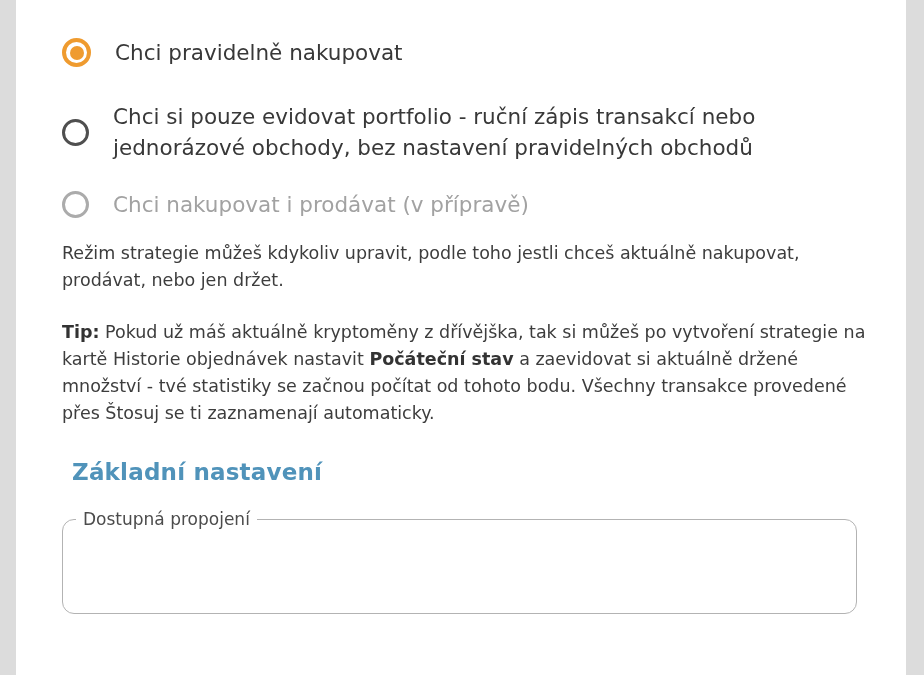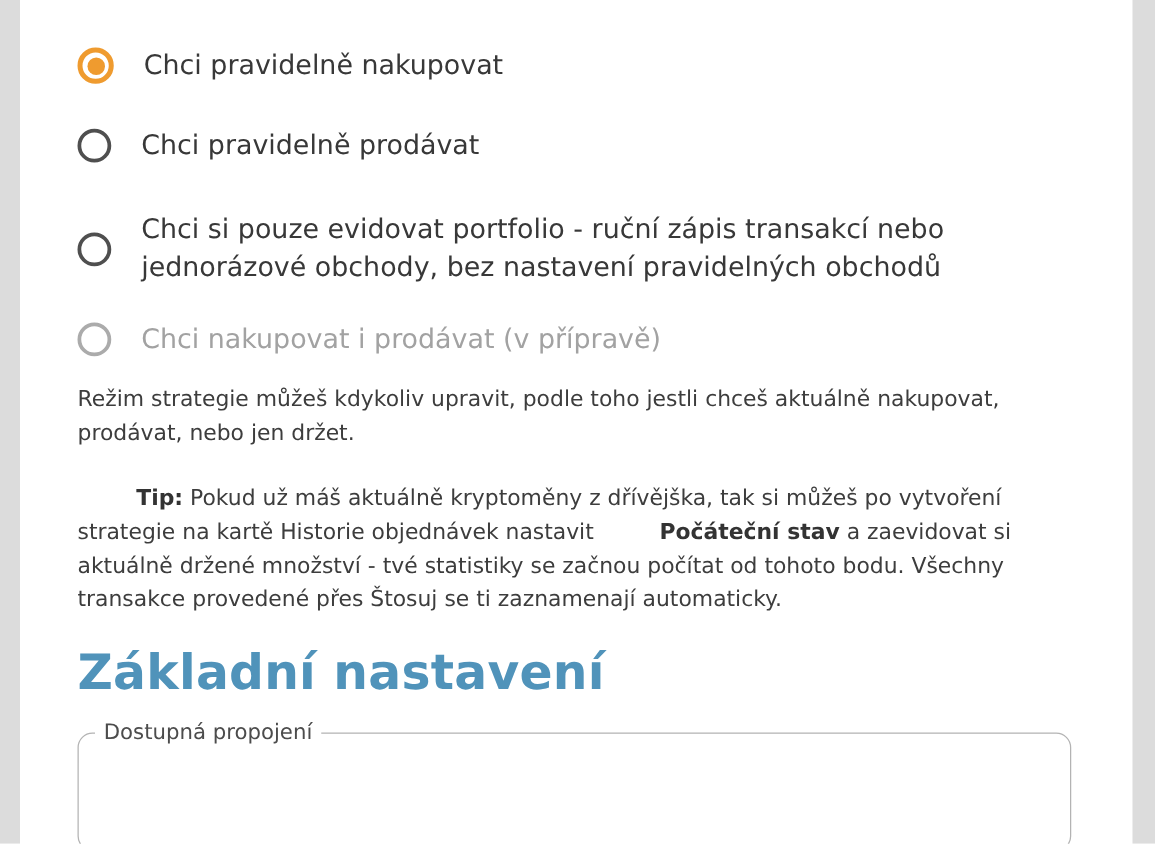--- a/index.html
+++ b/index.html
@@ -69,26 +69,26 @@
   .radio-row.disabled-row .radio-label { color: #a2a2a2; }
 
   
   .para {
     margin: 0 0 25px 0;
     max-width: 820px;
     font-size: 17.5px;
     line-height: 27px;
     color: #3d3d3d;
   }
-  .para b { font-weight: 700; color: #333333; margin-left: 47px; }
+  .para b { font-weight: 700; color: #333333; }
 
   
   .section-heading {
-    margin: 16px 0 0 0;
-    font-size: 39px;
+    margin: 16px 0 0 10px;
+    font-size: 23px;
     line-height: 40px;
     font-weight: 600;
     color: #5093ba;
     letter-spacing: 0.2px;
   }
 
   
   .outline-box {
     position: relative;
     margin-top: 27px;
@@ -119,24 +119,20 @@
 
   <div class="content">
 
     <div>
 
       <label class="radio-row r1">
         <span class="radio selected"></span>
         <span class="radio-label">Chci pravidelně nakupovat</span>
       </label>
 
-      <label class="radio-row r2">
-        <span class="radio"></span>
-        <span class="radio-label">Chci pravidelně prodávat</span>
-      </label>
 
       <label class="radio-row r4">
         <span class="radio"></span>
         <span class="radio-label">Chci si pouze evidovat portfolio - ruční zápis transakcí nebo jednorázové obchody, bez nastavení pravidelných obchodů</span>
       </label>
 
       <label class="radio-row r3 disabled-row">
         <span class="radio disabled"></span>
         <span class="radio-label">Chci nakupovat i prodávat (v přípravě)</span>
       </label>

